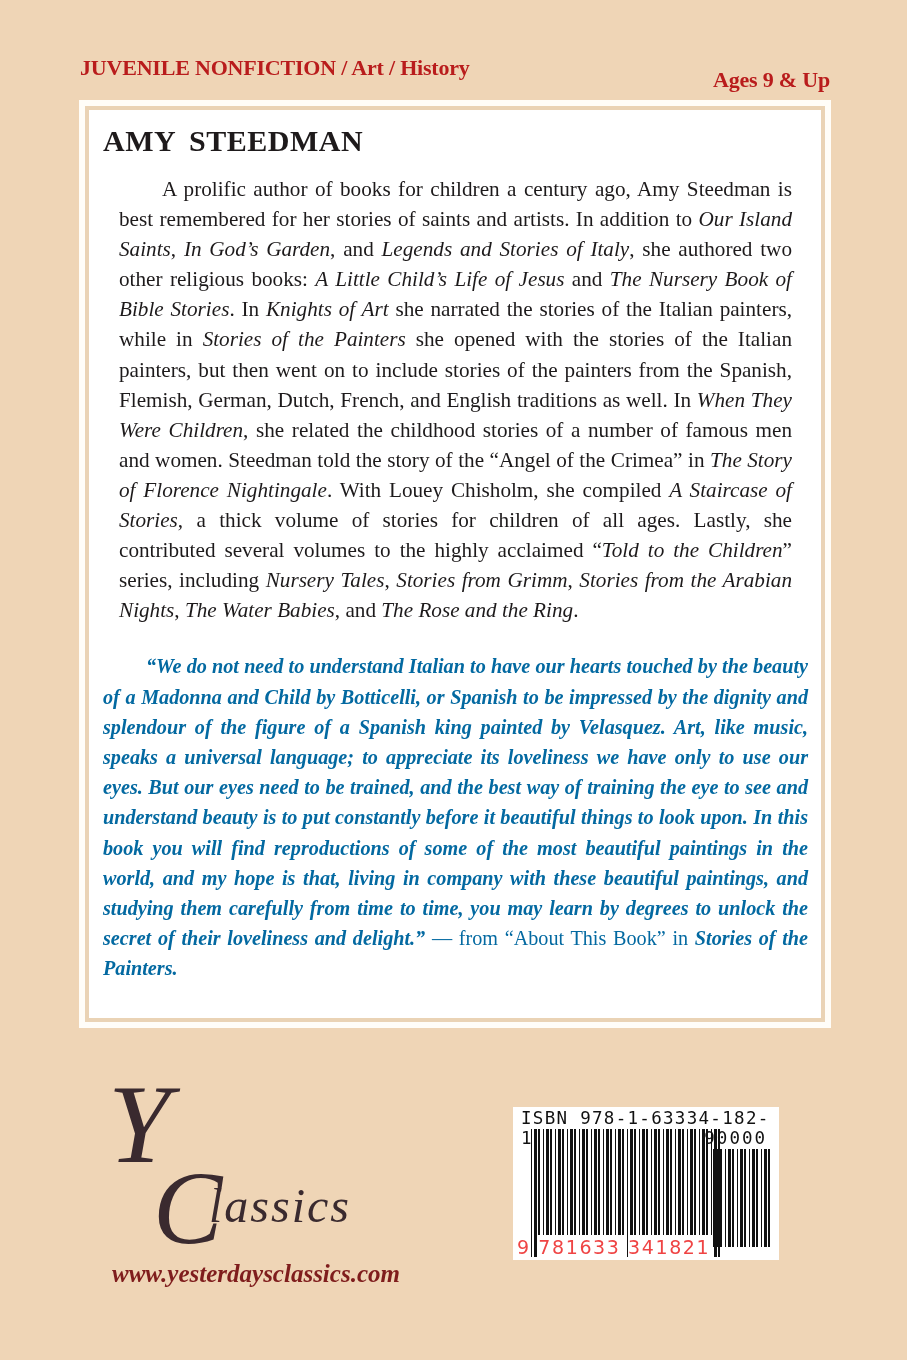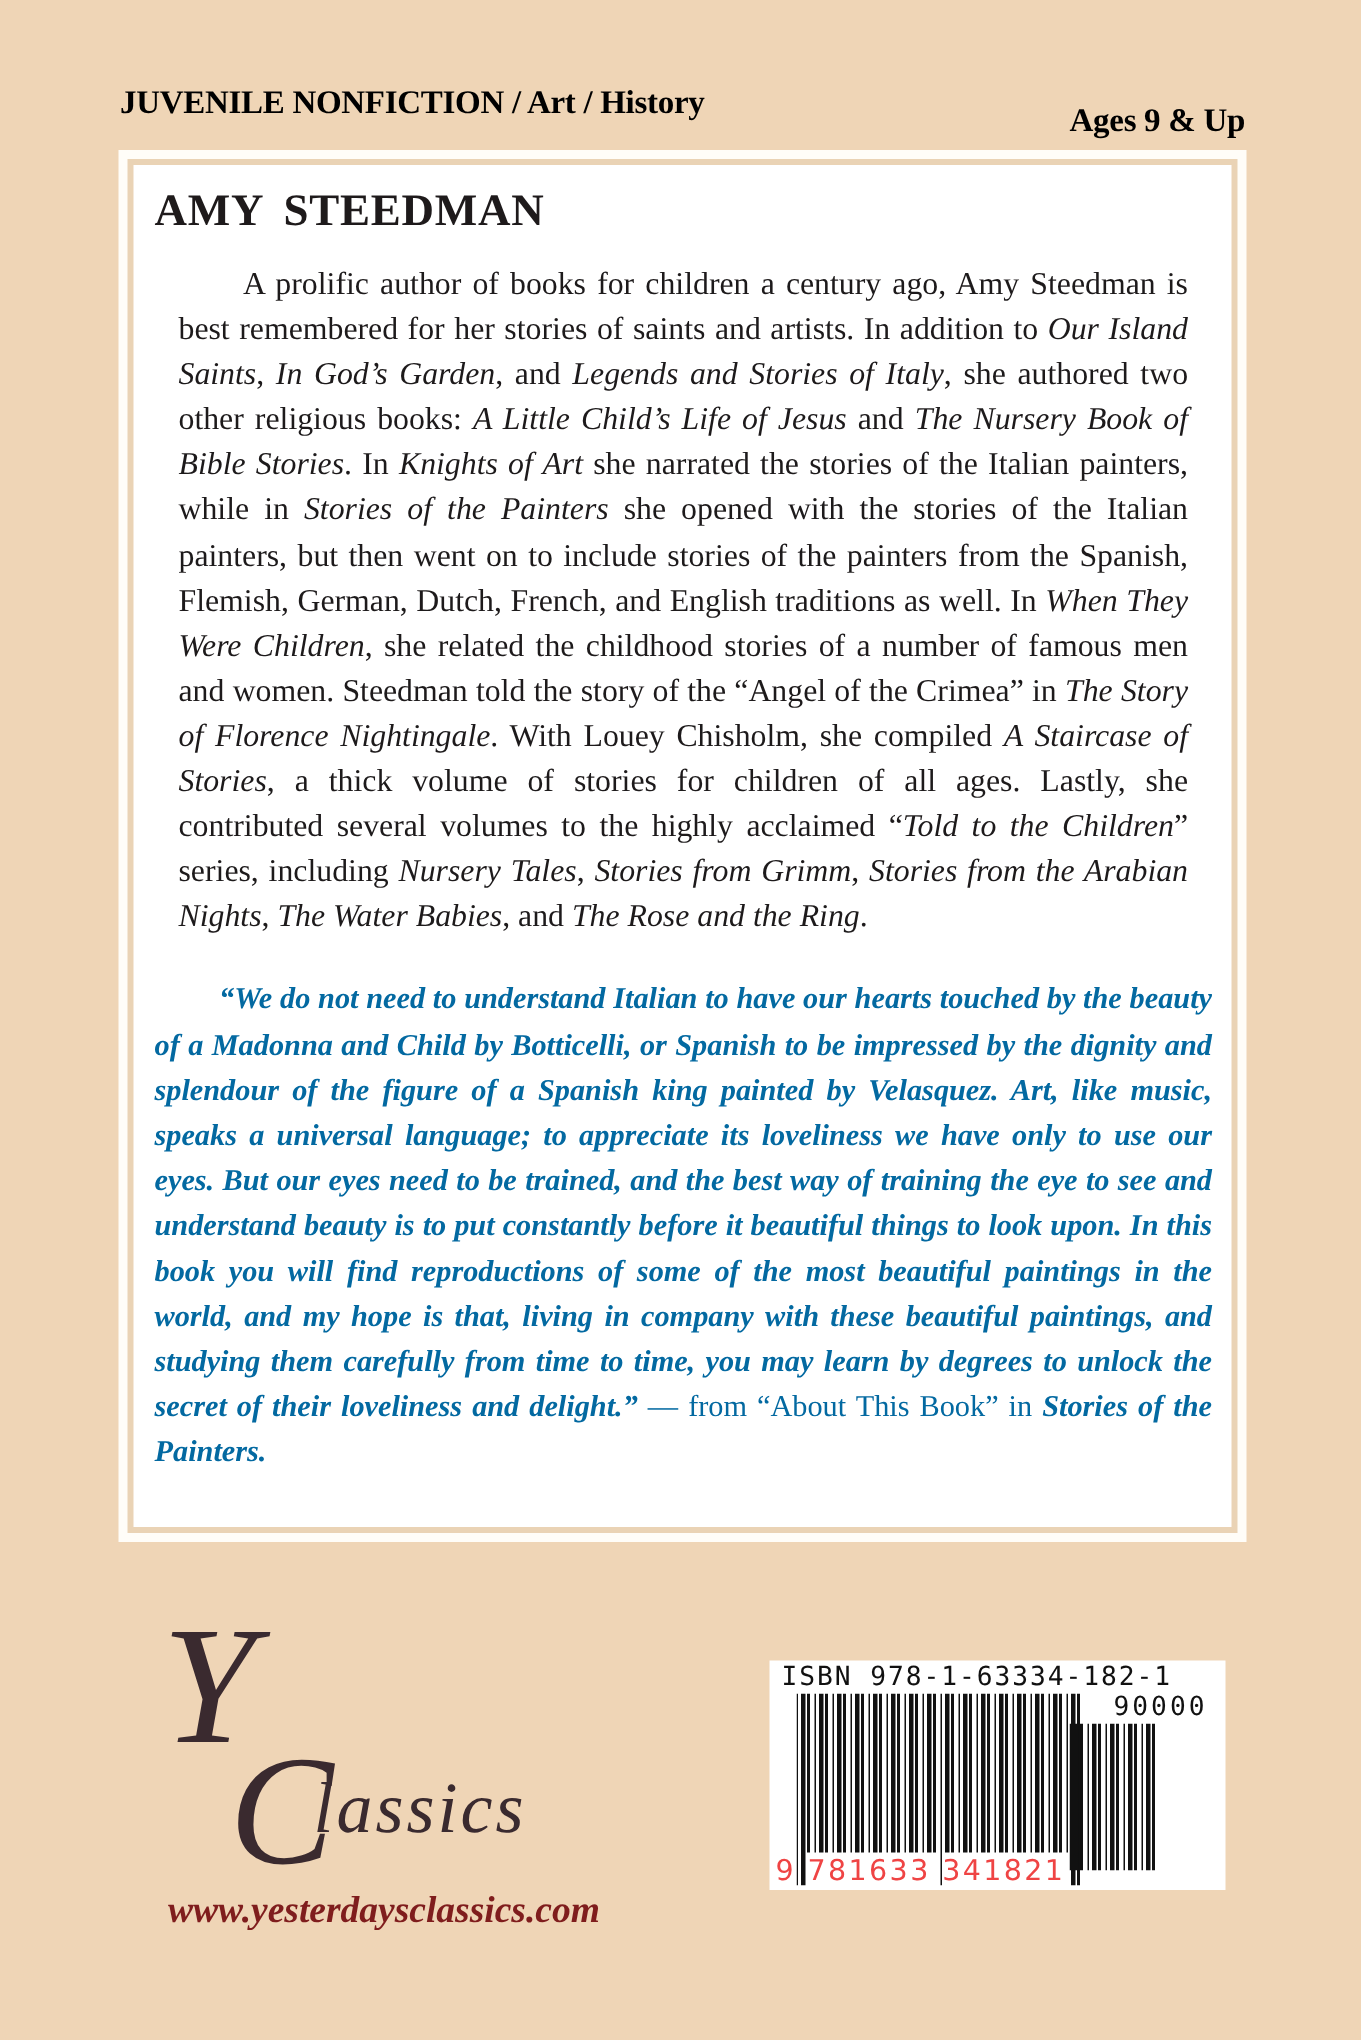--- a/index.html
+++ b/index.html
@@ -7,21 +7,21 @@
     width: 907px; height: 1360px;
     background: #efd5b6;
     position: relative;
     overflow: hidden;
     font-family: "Liberation Serif", "DejaVu Serif", serif;
     color: #231c1e;
   }
   .topbar {
     position: absolute; left: 80px; top: 55px; width: 750px; height: 30px;
     font-family: "Liberation Serif", serif; font-weight: bold;
-    font-size: 22px; color: #000000; letter-spacing: -0.2px;
+    font-size: 22px; color: #b91c1c; letter-spacing: -0.2px;
   }
   .topbar .cat { position: absolute; left: 0; top: 0; }
   .topbar .ages { position: absolute; right: 0; top: 12px; }
 
   .frame-outer {
     position: absolute; left: 79px; top: 100px; width: 752px; height: 928px;
     background: #fffdf8;
   }
   .frame-tan {
     position: absolute; left: 85px; top: 106px; width: 740px; height: 916px;
@@ -60,21 +60,21 @@
   .logo .rest1 { position: absolute; left: 68px; top: 12px; font-size: 44px; letter-spacing: 1px; }
   .logo .c { position: absolute; left: 45px; top: 76px; font-size: 104px; line-height: 1; }
   .logo .rest2 { position: absolute; left: 101px; top: 98px; font-size: 48px; letter-spacing: 2px; }
   .url {
     position: absolute; left: 112px; top: 1260px; font-size: 25px;
     font-style: italic; font-weight: bold; color: #7f1d1d;
     font-family: "Liberation Serif", serif;
   }
 
   .barcode {
-    position: absolute; left: 513px; top: 1107px; width: 304px; height: 153px;
+    position: absolute; left: 513px; top: 1107px; width: 266px; height: 153px;
     background: #ffffff;
   }
   .barcode .isbn {
     position: absolute; left: 8px; top: 1px; font-family: "DejaVu Sans Mono", monospace;
     font-size: 17.5px; letter-spacing: 1.3px; color: #111;
   }
   .barcode .price {
     position: absolute; right: 12px; top: 21px; font-family: "DejaVu Sans Mono", monospace;
     font-size: 17.5px; letter-spacing: 2px; color: #111;
   }

